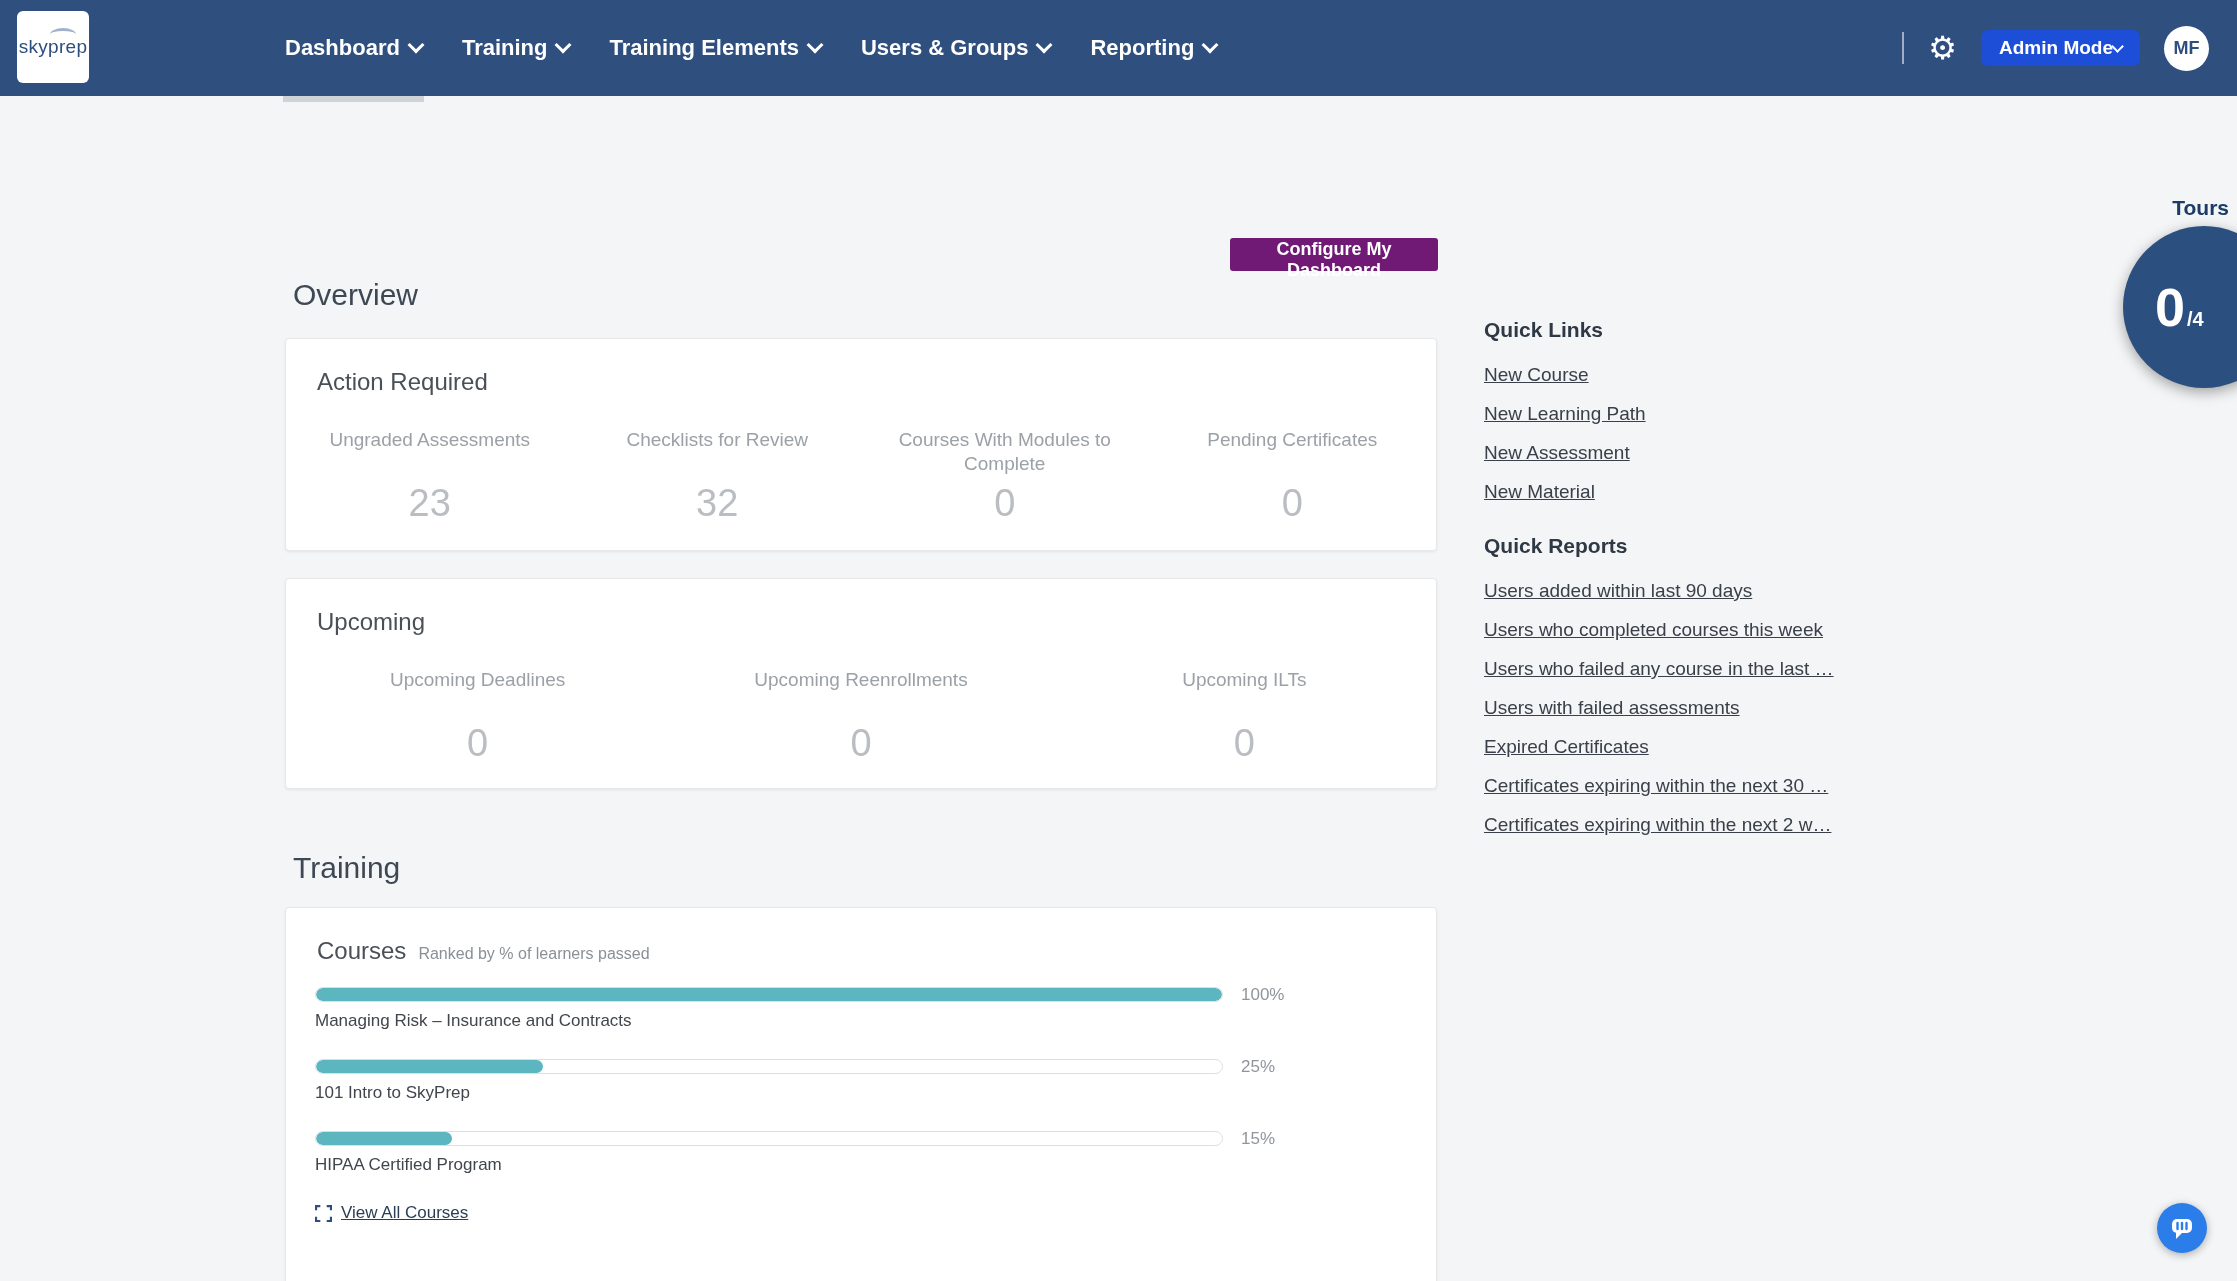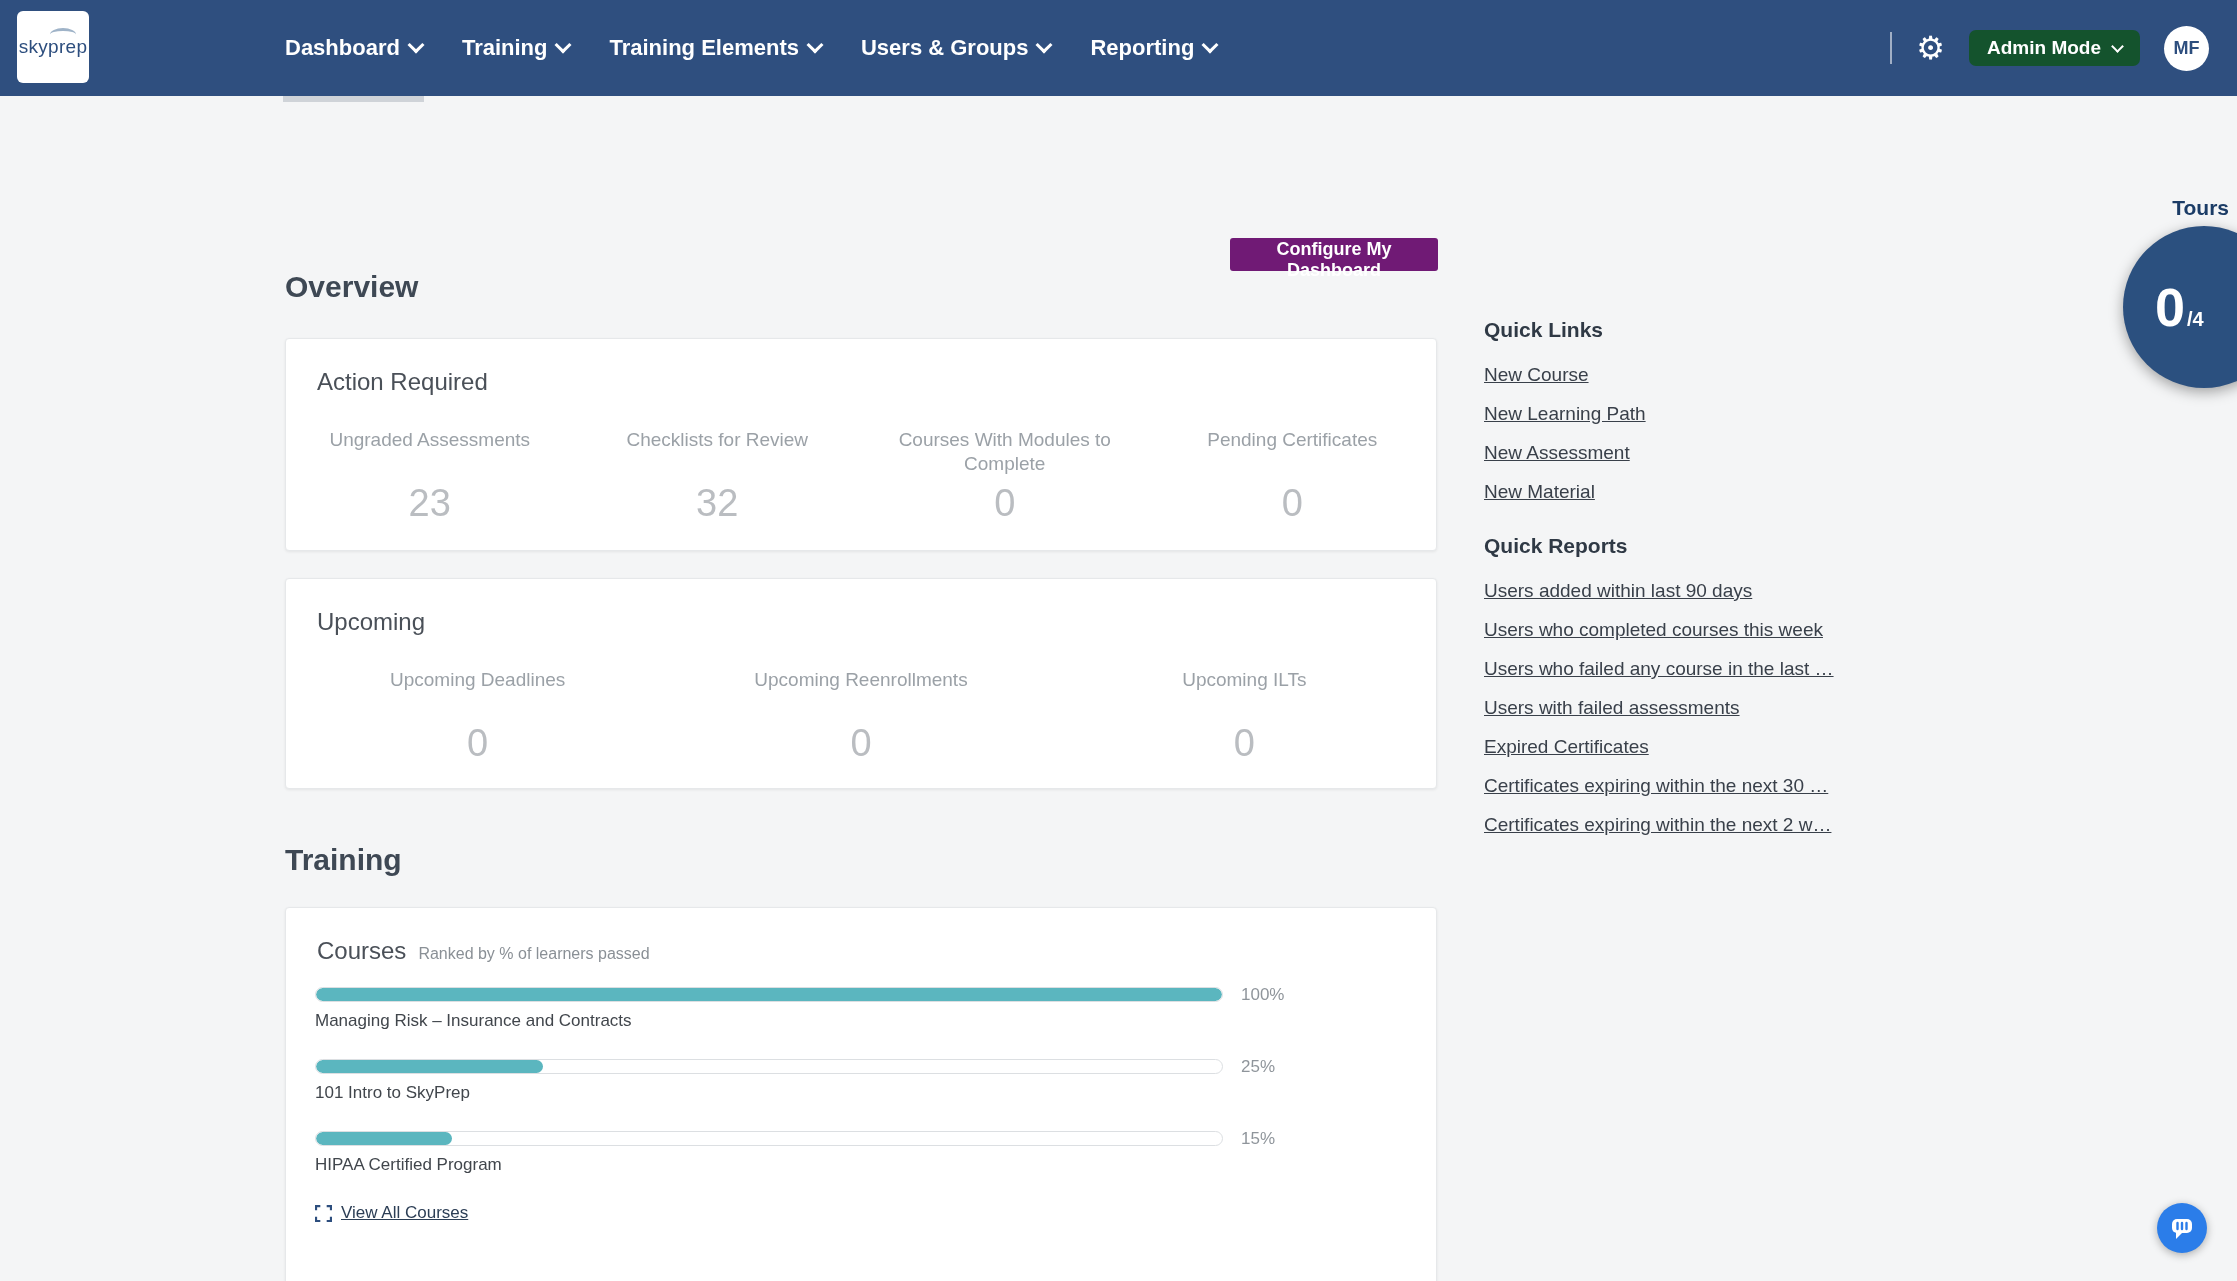--- a/index.html
+++ b/index.html
@@ -15,42 +15,42 @@
   .nav-items{position:absolute;left:285px;top:0;height:96px;display:flex;align-items:center;gap:40px;}
   .nav-item{position:relative;height:96px;display:flex;align-items:center;gap:10px;color:#ffffff;
     font-size:22px;font-weight:700;cursor:pointer;white-space:nowrap;}
   .nav-item.active::after{content:"";position:absolute;left:-2px;right:-2px;bottom:-6px;height:6px;background:#cfd3d8;}
   .chev{display:inline-block;width:9px;height:9px;border-right:3px solid #ffffff;border-bottom:3px solid #ffffff;
     transform:rotate(45deg);margin-top:-6px;}
   .chev.small{width:7px;height:7px;border-width:2.5px;margin-top:-4px;}
   .nav-right{position:absolute;right:28px;top:0;height:96px;display:flex;align-items:center;gap:24px;}
   .nav-divider{width:2px;height:32px;background:rgba(255,255,255,.55);}
   .gear{color:#ffffff;font-size:32px;line-height:1;cursor:pointer;}
-  .admin-pill{display:flex;align-items:center;gap:12px;background:#14532d;border:none;border-radius:7px;
+  .admin-pill{display:flex;align-items:center;gap:0;background:#1d4ed8;border:none;border-radius:7px;
     height:36px;padding:0 18px;color:#ffffff;font-size:19px;font-weight:600;font-family:inherit;cursor:pointer;}
   .avatar{width:45px;height:45px;border-radius:50%;background:#ffffff;color:#2d4e7e;font-weight:700;font-size:18px;
     display:flex;align-items:center;justify-content:center;cursor:pointer;}
 
   
   .page-title-row{position:absolute;left:285px;top:144px;display:flex;align-items:center;gap:16px;}
   .title-icon{width:40px;height:40px;background:#2d4e7e;border-radius:8px;display:flex;align-items:center;justify-content:center;}
   .page-title{margin:0;font-size:29px;font-weight:400;color:#53575c;}
 
   
   .tours-label{position:absolute;top:196px;right:8px;font-size:21px;font-weight:700;color:#1b3c66;}
   .tours-circle{position:absolute;top:226px;right:-48px;width:162px;height:162px;border-radius:50%;
     background:#2b507f;box-shadow:0 4px 14px rgba(0,0,0,.35);cursor:pointer;display:flex;align-items:center;}
   .tours-inner{display:flex;align-items:baseline;margin-left:32px;}
   .tours-count{color:#ffffff;font-size:54px;font-weight:700;}
   .tours-total{color:#ffffff;font-size:20px;font-weight:700;margin-left:2px;}
 
   
   .configure-btn{position:absolute;left:1230px;top:238px;width:208px;height:33px;background:#701a75;color:#ffffff;
     border:none;border-radius:3px;font-size:18px;font-weight:700;font-family:inherit;cursor:pointer;}
-  .section-h{position:absolute;left:285px;margin:0;font-size:30px;font-weight:700;color:#3e4854;}
+  .section-h{position:absolute;left:285px;margin:8px;font-size:30px;font-weight:400;color:#3e4854;}
   .overview-h{top:270px;}
   .training-h{top:843px;}
 
   
   .card{position:absolute;left:285px;width:1152px;background:#ffffff;border:1px solid #e6e8ea;border-radius:4px;
     box-shadow:0 1px 3px rgba(0,0,0,.07);box-sizing:border-box;}
   .action-card{top:338px;height:213px;}
   .upcoming-card{top:578px;height:211px;}
   .courses-card{top:907px;height:560px;}
   .card-title{margin:29px 0 0 31px;font-size:24px;font-weight:400;color:#4a5058;}

